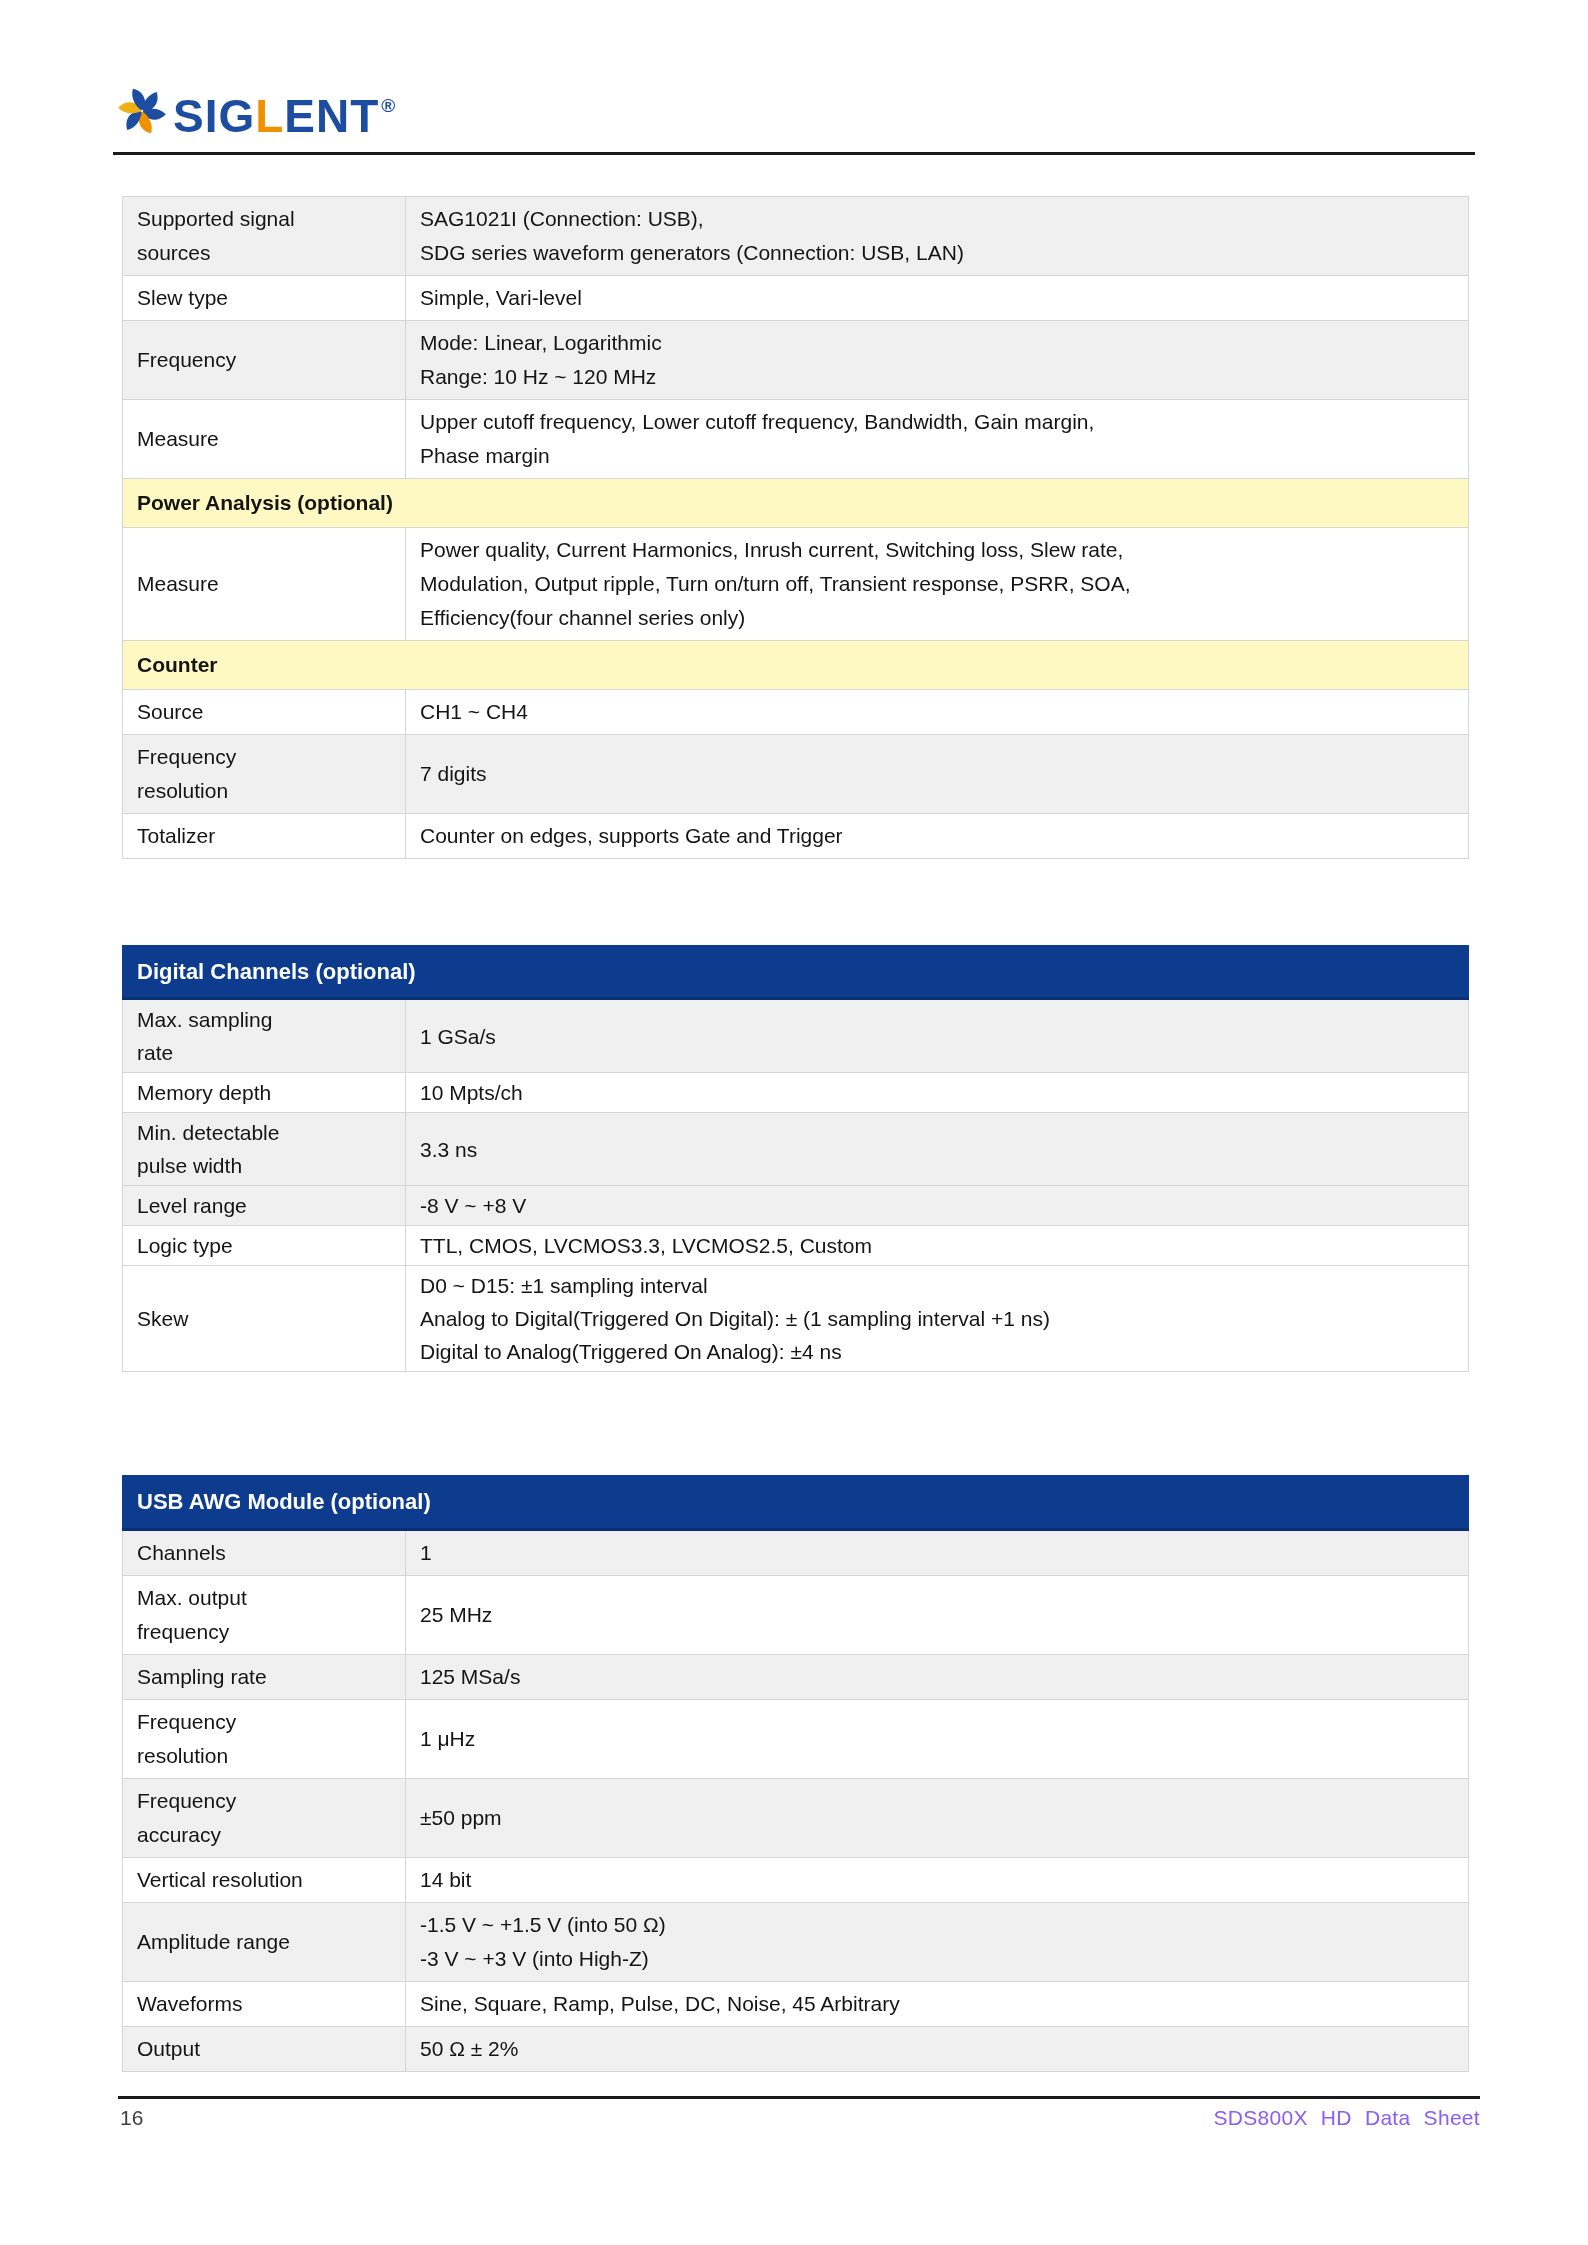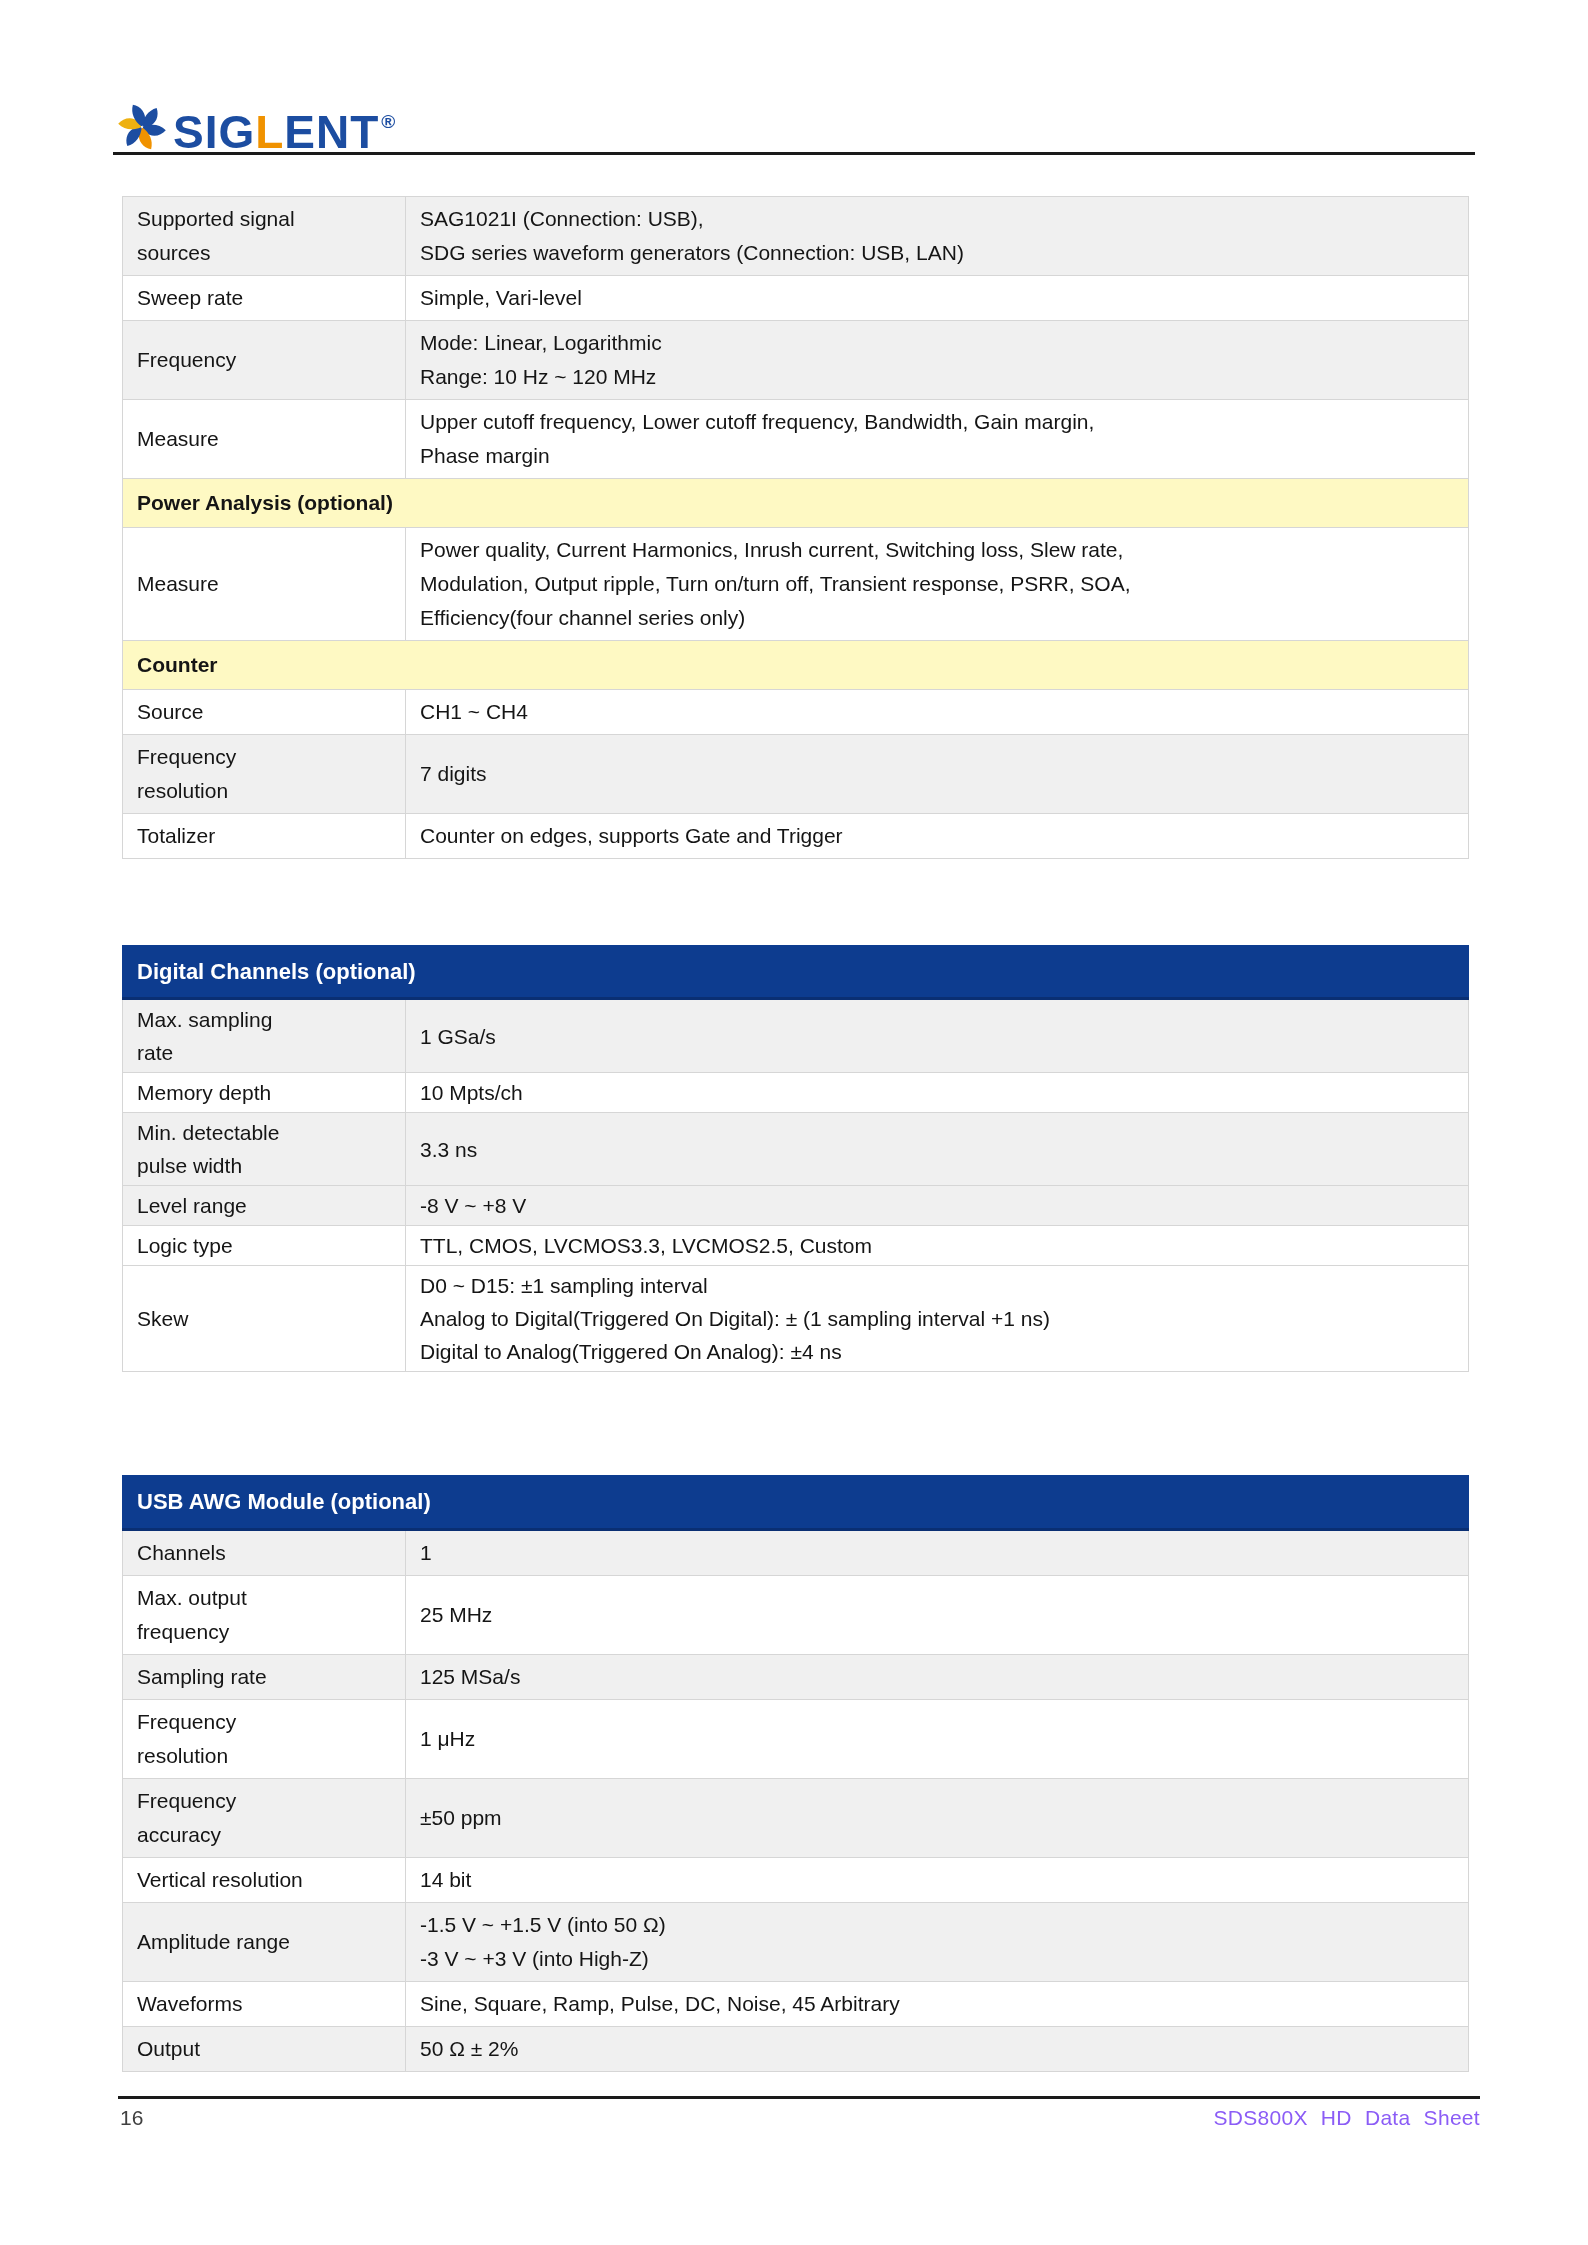--- a/index.html
+++ b/index.html
@@ -7,21 +7,21 @@
     width: 1588px; height: 2245px;
     background: #ffffff;
     font-family: "Liberation Sans", "DejaVu Sans", sans-serif;
     color: #151515;
     position: relative;
     overflow: hidden;
   }
   .page { position: absolute; inset: 0; }
 
   
-  .logo { position: absolute; left: 116px; top: 96px; display: flex; align-items: center; }
+  .logo { position: absolute; left: 116px; top: 80px; display: flex; align-items: center; }
   .logo svg { width: 52px; height: 52px; display: block; }
   .logo-text {
     font-size: 46px; font-weight: bold; letter-spacing: 1px;
     color: #1c4da1; margin-left: 5px; line-height: 52px; white-space: nowrap;
   }
   .logo-text .l-orange { color: #f09200; }
   .reg-mark {
     font-size: 19px; font-weight: bold; color: #1c4da1;
     vertical-align: 20px; margin-left: 2px;
   }
@@ -121,21 +121,21 @@
         <col style="width:1063px">
       </colgroup>
     <tbody>
         <tr class="g">
       <td class="lab">Supported signal
 sources</td>
       <td class="val">SAG1021I (Connection: USB),
 SDG series waveform generators (Connection: USB, LAN)</td>
     </tr>
     <tr class="w">
-      <td class="lab">Sweep rate</td>
+      <td class="lab">Slew type</td>
       <td class="val">Simple, Vari-level</td>
     </tr>
     <tr class="g">
       <td class="lab">Frequency</td>
       <td class="val">Mode: Linear, Logarithmic
 Range: 10 Hz ~ 120 MHz</td>
     </tr>
     <tr class="w">
       <td class="lab">Measure</td>
       <td class="val">Upper cutoff frequency, Lower cutoff frequency, Bandwidth, Gain margin,

